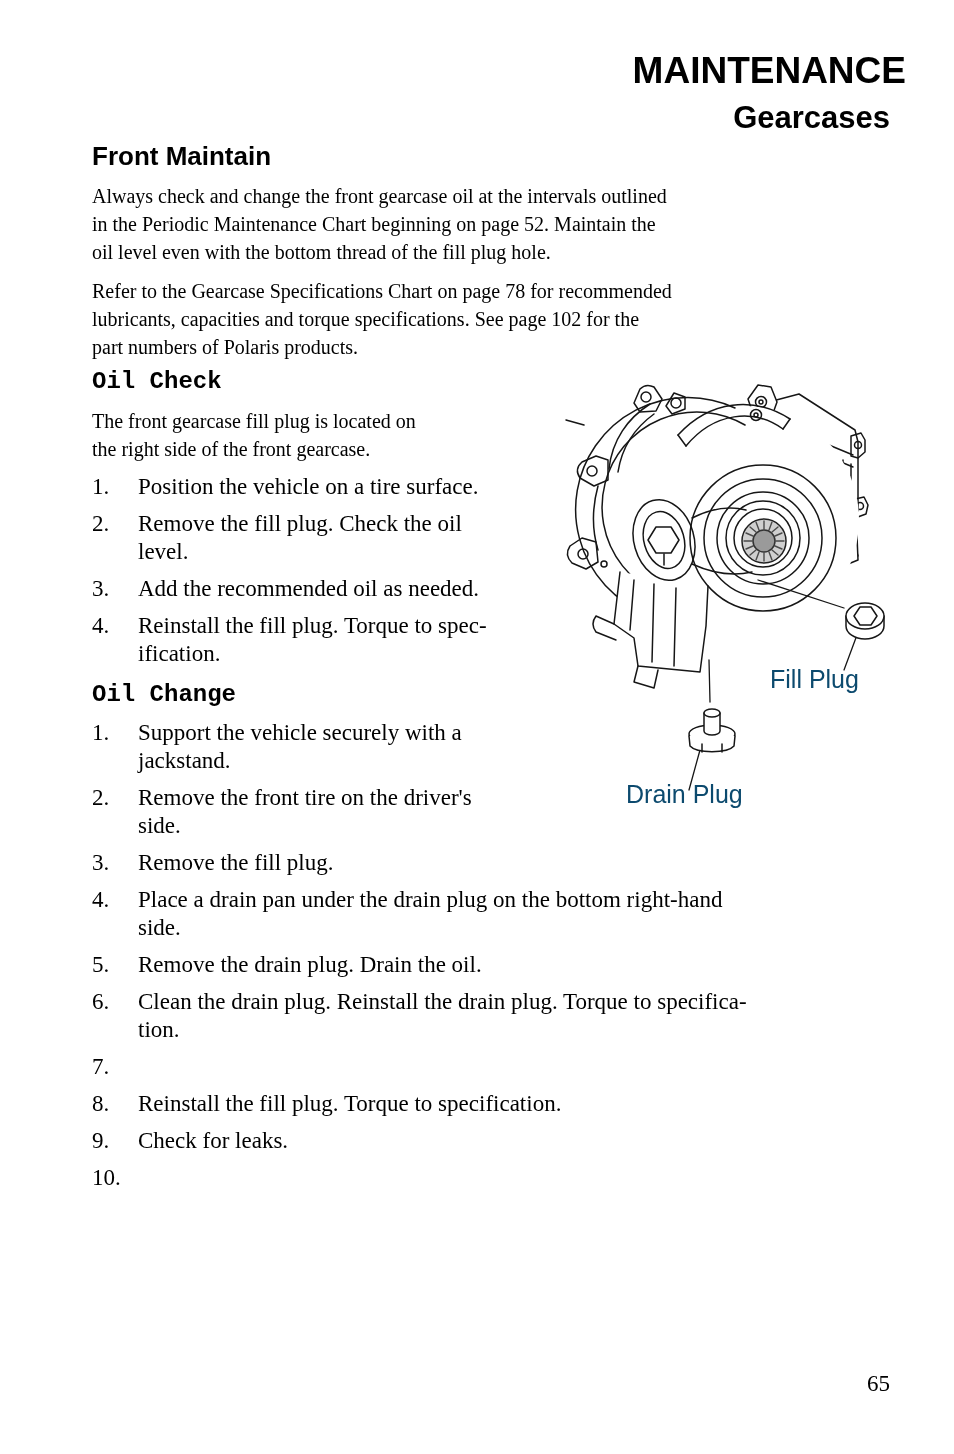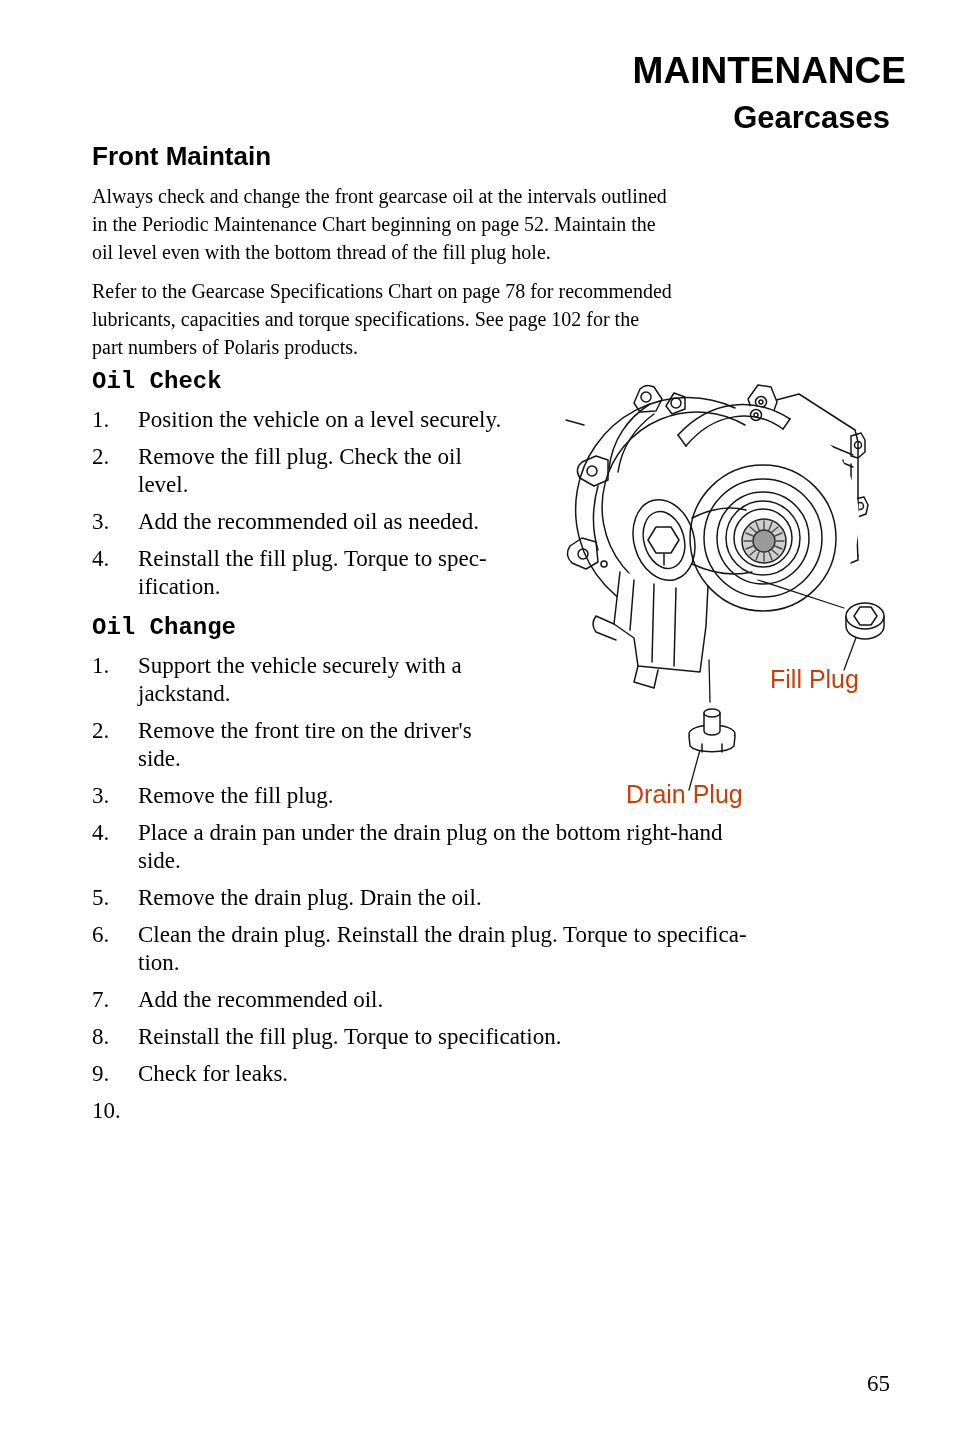--- a/index.html
+++ b/index.html
@@ -37,21 +37,21 @@
   .list{margin-top:10px;}
   .li{display:flex;margin-bottom:9px;}
   .li .num{flex:0 0 46px;font-size:23px;line-height:28px;}
   .li .txt{font-size:23px;line-height:28px;white-space:pre-line;}
   .figure{
     position:absolute;left:552px;top:372px;width:402px;height:460px;
   }
   .fig-label{
     position:absolute;
     font-family:"Liberation Sans",sans-serif;
-    font-size:25px;line-height:1.1;color:#c2410c;white-space:nowrap;
+    font-size:25px;line-height:1.1;color:#0c4a6e;white-space:nowrap;
   }
   .lbl-fill{left:218px;top:294px;}
   .lbl-drain{left:74px;top:409px;}
   .pagenum{
     position:absolute;right:64px;top:1372px;
     font-size:23px;line-height:1;
   }
 </style>
 </head>
 <body>
@@ -63,25 +63,27 @@
   <h2 class="sub">Front Maintain</h2>
 
   <p class="body">Always check and change the front gearcase oil at the intervals outlined
 in the Periodic Maintenance Chart beginning on page 52. Maintain the
 oil level even with the bottom thread of the fill plug hole.</p>
   <p class="body">Refer to the Gearcase Specifications Chart on page 78 for recommended
 lubricants, capacities and torque specifications. See page 102 for the
 part numbers of Polaris products.</p>
 
   <h3 class="minor">Oil Check</h3>
+  <p class="body">The front gearcase fill plug is located on
+the right side of the front gearcase.</p>
 
   <div class="list">
     <div class="li">
       <span class="num">1.</span>
-      <span class="txt">Position the vehicle on a level securely.</span>
+      <span class="txt">Position the vehicle on a tire surface.</span>
     </div>
     <div class="li">
       <span class="num">2.</span>
       <span class="txt">Remove the fill plug. Check the oil
 level.</span>
     </div>
     <div class="li">
       <span class="num">3.</span>
       <span class="txt">Add the recommended oil as needed.</span>
     </div>
@@ -118,21 +120,20 @@
       <span class="num">5.</span>
       <span class="txt">Remove the drain plug. Drain the oil.</span>
     </div>
     <div class="li">
       <span class="num">6.</span>
       <span class="txt">Clean the drain plug. Reinstall the drain plug. Torque to specifica-
 tion.</span>
     </div>
     <div class="li">
       <span class="num">7.</span>
-      <span class="txt">Add the recommended oil.</span>
     </div>
     <div class="li">
       <span class="num">8.</span>
       <span class="txt">Reinstall the fill plug. Torque to specification.</span>
     </div>
     <div class="li">
       <span class="num">9.</span>
       <span class="txt">Check for leaks.</span>
     </div>
     <div class="li">

